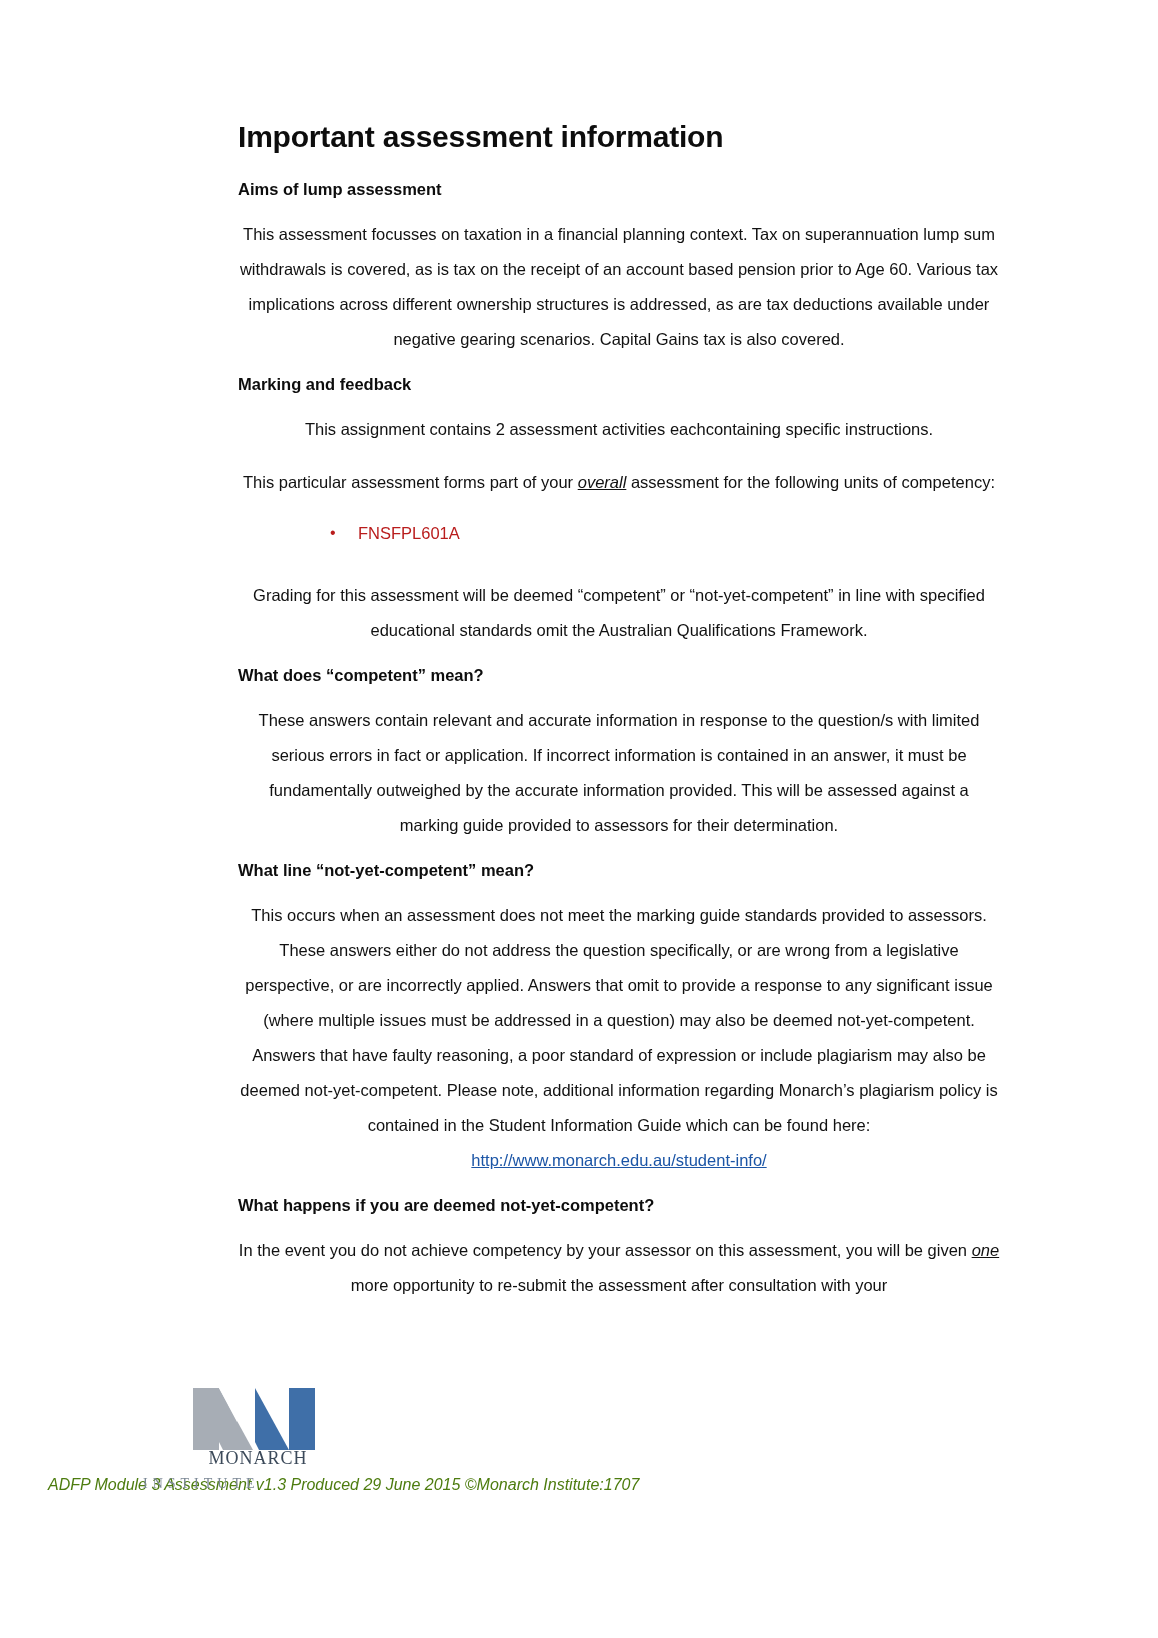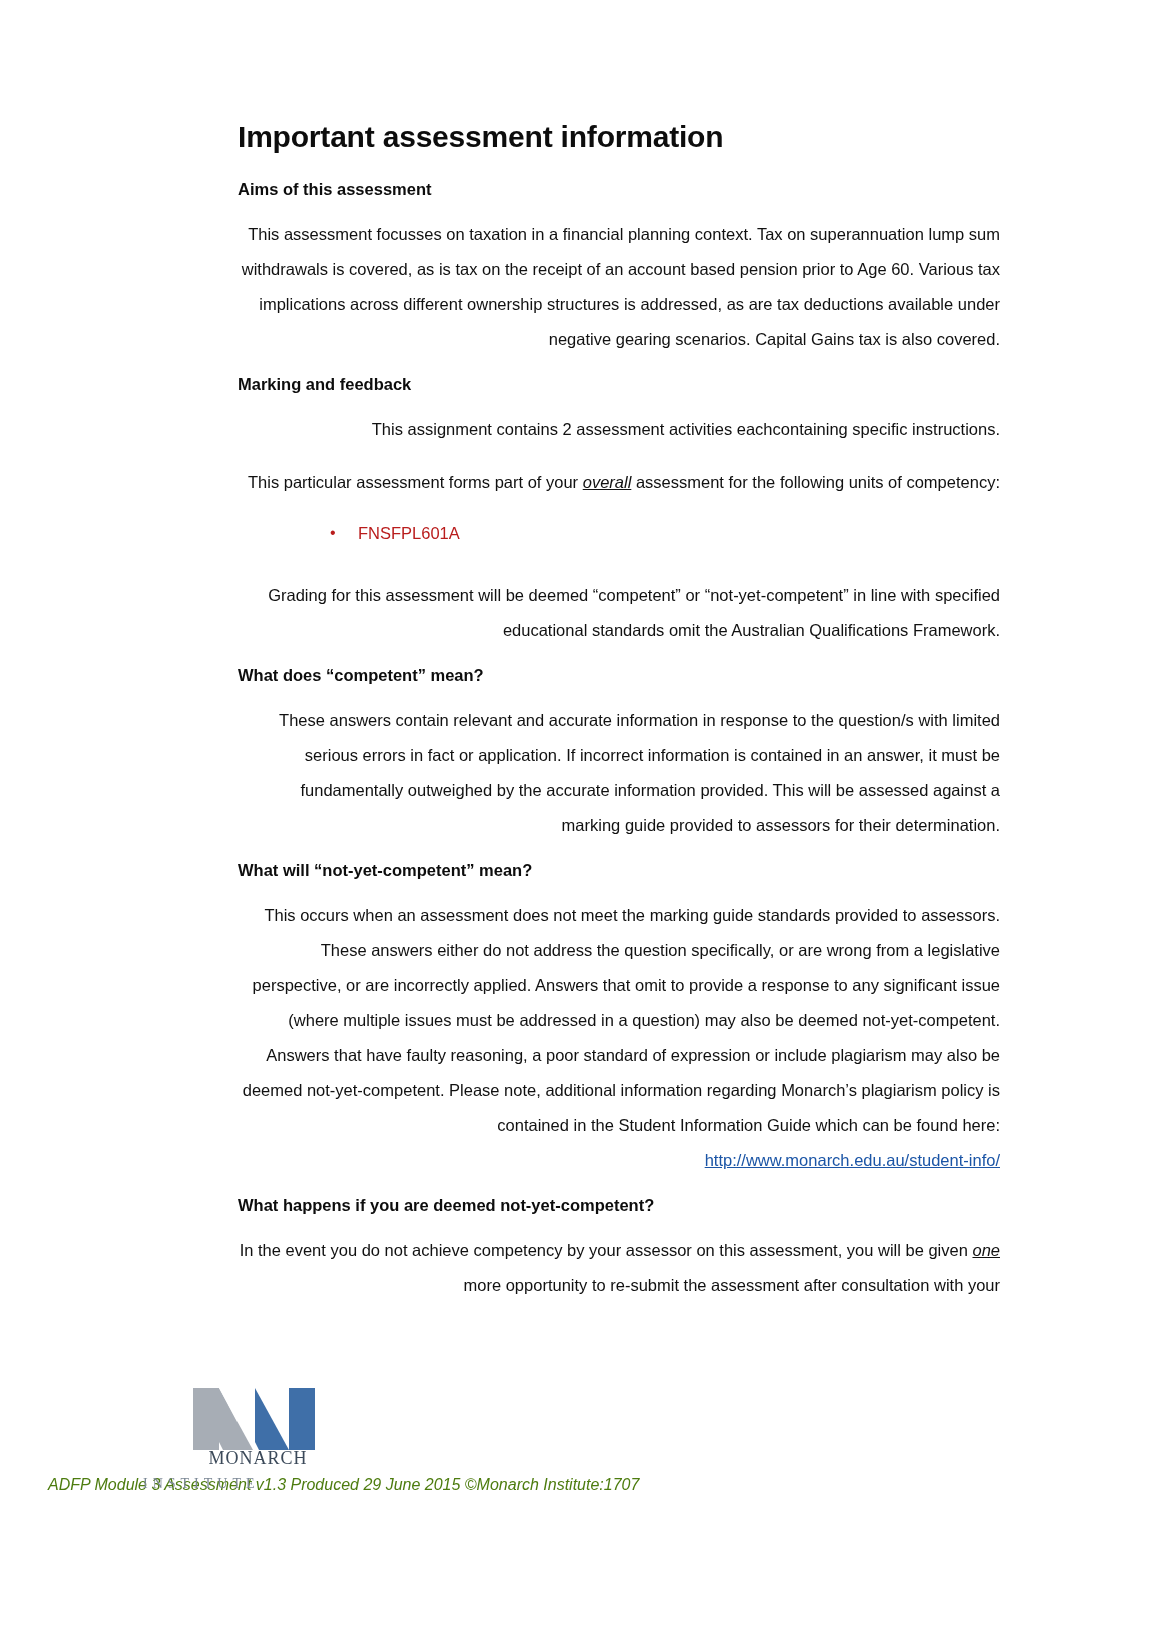--- a/index.html
+++ b/index.html
@@ -34,21 +34,21 @@
     font-size: 16.5px;
     font-weight: bold;
     margin: 0 0 18px 0;
     color: #0d0d0d;
   }
   p.body-text {
     font-size: 16.5px;
     line-height: 35px;
     margin: 0 0 18px 0;
     color: #111111;
-    text-align: right;
+    text-align: center;
   }
   ul.bullet-list {
     margin: 14px 0 30px 0;
     padding-left: 120px;
     list-style: none;
   }
   ul.bullet-list li {
     font-size: 16.5px;
     line-height: 30px;
     position: relative;
@@ -120,40 +120,40 @@
     font-family: "Liberation Serif", serif;
   }
 </style>
 </head>
 <body>
 
 <div class="page">
 
   <h1 class="doc-title">Important assessment information</h1>
 
-  <h2 class="section-heading">Aims of this assessment</h2>
+  <h2 class="section-heading">Aims of lump assessment</h2>
   <p class="body-text">This assessment focusses on taxation in a financial planning context. Tax on superannuation lump sum withdrawals is covered, as is tax on the receipt of an account based pension prior to Age 60. Various tax implications across different ownership structures is addressed, as are tax deductions available under negative gearing scenarios. Capital Gains tax is also covered.</p>
 
   <h2 class="section-heading">Marking and feedback</h2>
   <p class="body-text">This assignment contains 2 assessment activities eachcontaining specific instructions.</p>
 
   <p class="body-text">
     <span>This particular assessment forms part of your </span><u class="underlined">overall</u><span> assessment for the following units of competency:</span>
   </p>
 
   <ul class="bullet-list">
     <li>FNSFPL601A</li>
   </ul>
 
   <p class="body-text">Grading for this assessment will be deemed “competent” or “not-yet-competent” in line with specified educational standards omit the Australian Qualifications Framework.</p>
 
   <h2 class="section-heading">What does “competent” mean?</h2>
   <p class="body-text">These answers contain relevant and accurate information in response to the question/s with limited serious errors in fact or application. If incorrect information is contained in an answer, it must be fundamentally outweighed by the accurate information provided.  This will be assessed against a marking guide provided to assessors for their determination.</p>
 
-  <h2 class="section-heading">What will “not-yet-competent” mean?</h2>
+  <h2 class="section-heading">What line “not-yet-competent” mean?</h2>
   <p class="body-text">
     <span>This occurs when an assessment does not meet the marking guide standards provided to assessors. These answers either do not address the question specifically, or are wrong from a legislative perspective, or are incorrectly applied. Answers that omit to provide a response to any significant issue (where multiple issues must be addressed in a question) may also be deemed not-yet-competent. Answers that have faulty reasoning, a poor standard of expression or include plagiarism may also be deemed not-yet-competent. Please note, additional information regarding Monarch’s plagiarism policy is contained in the Student Information Guide which can be found here:</span>
     <br>
     <a class="ext-link" href="#">http://www.monarch.edu.au/student-info/</a>
   </p>
 
   <h2 class="section-heading">What happens if you are deemed not-yet-competent?</h2>
   <p class="body-text">
     <span>In the event you do not achieve competency by your assessor on this assessment, you will be given </span><u class="underlined">one</u><span> more opportunity to re-submit the assessment after consultation with your</span>
   </p>

